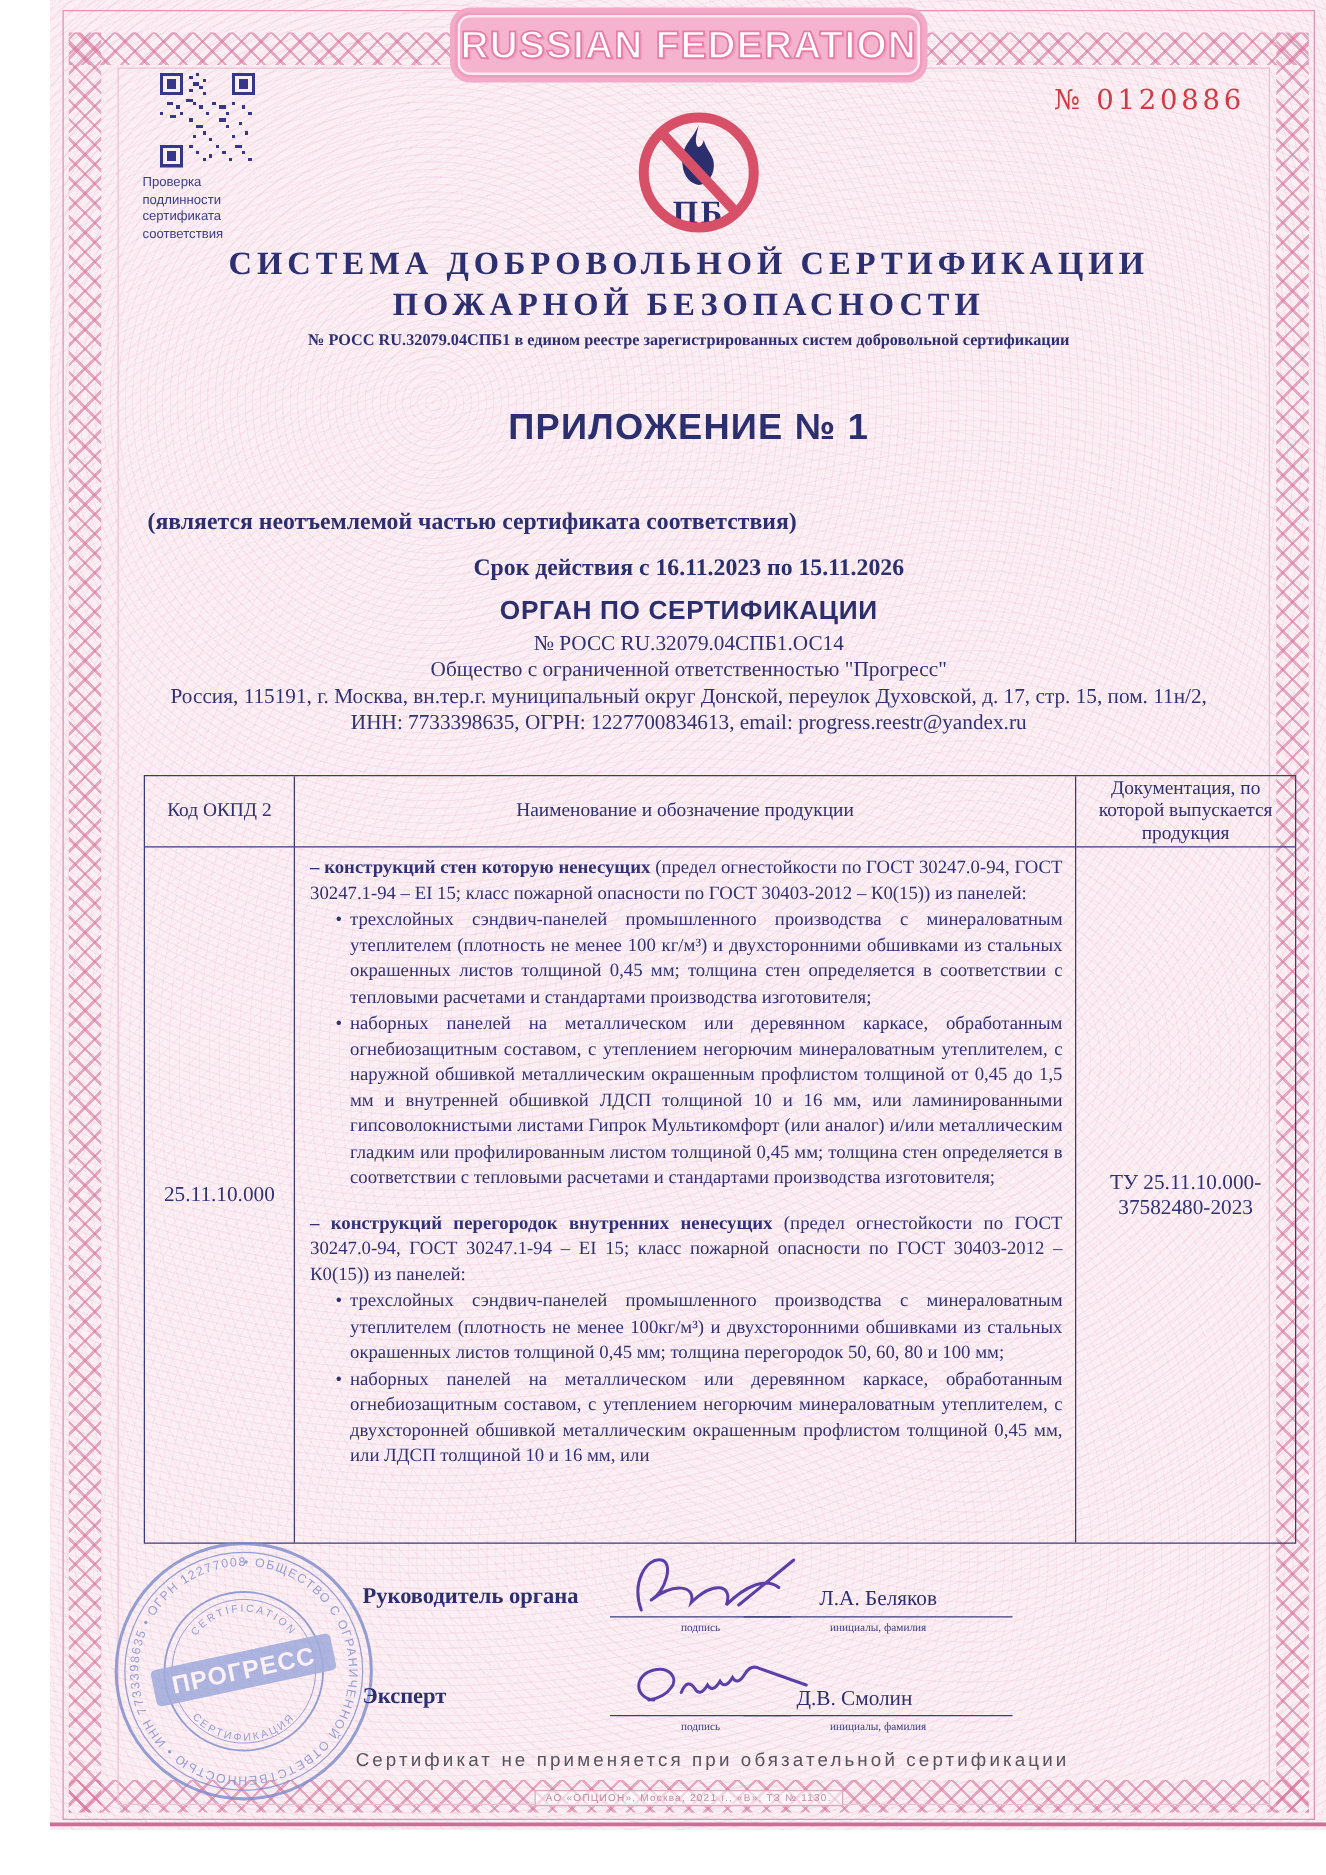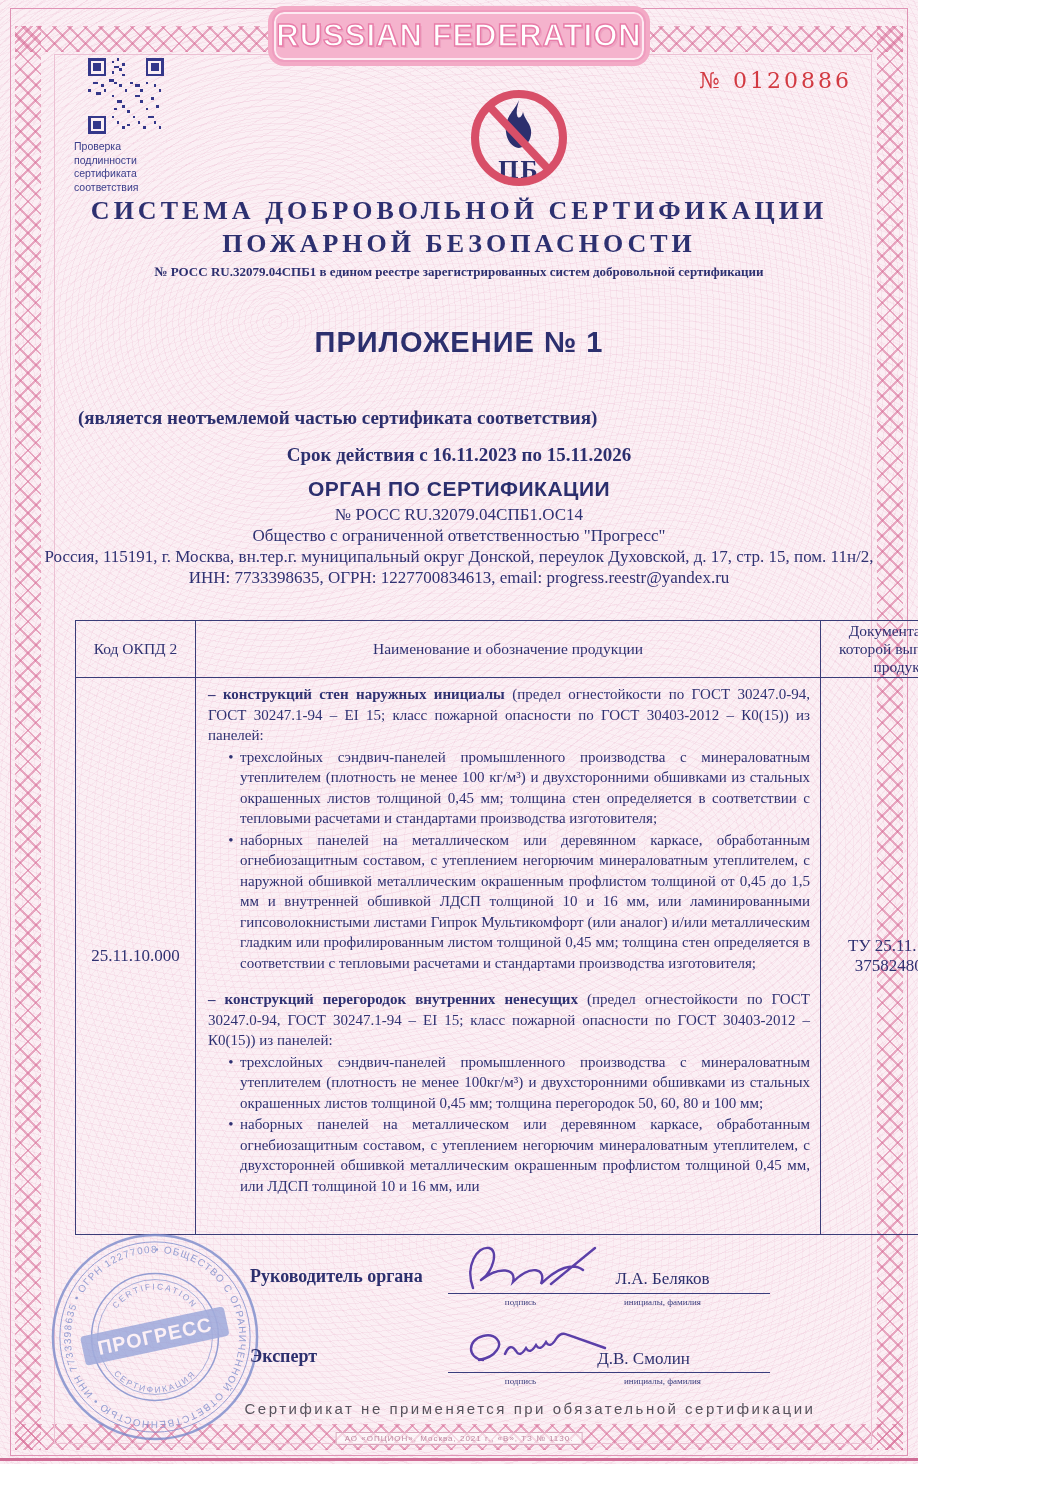--- a/index.html
+++ b/index.html
@@ -1,17 +1,17 @@
 <!DOCTYPE html>
 <html><head>
 <meta charset="utf-8">
 <style>
   html,body{margin:0;padding:0;background:#ffffff;}
-  .page{position:relative;width:918px;height:1500px;background:#fff;overflow:hidden;
-        font-family:"Liberation Serif",serif;color:#2f3172;}
+  .page{position:relative;width:1022px;height:1500px;background:#fff;overflow:hidden;
+        font-family:"Liberation Serif",serif;color:#2f3172;margin-left:40px;}
   
   .paper{position:absolute;left:0;top:0;right:0;height:1464px;background-color:#fbeff4;
     background-image:
       repeating-radial-gradient(circle at 30% 22%, rgba(233,175,201,.20) 0 1px, transparent 1px 6px),
       repeating-radial-gradient(circle at 72% 58%, rgba(233,175,201,.16) 0 1px, transparent 1px 8px),
       repeating-radial-gradient(circle at 50% 85%, rgba(233,175,201,.14) 0 1px, transparent 1px 7px);}
   .frame-outer{position:absolute;left:10px;top:8px;right:10px;bottom:44px;border:1.6px solid #df93b5;}
   .frame-inner{position:absolute;left:54px;top:54px;right:46px;bottom:56px;border:1px solid #ecc0d3;}
   .zz{background:
       repeating-linear-gradient(45deg, rgba(216,110,152,.55) 0 2px, transparent 2px 11px),
@@ -175,21 +175,21 @@
   <div class="ptable">
     <div class="trow">
       <div class="cell c1 hcell">Код ОКПД 2</div>
       <div class="cell c2 hcell">Наименование и обозначение продукции</div>
       <div class="cell c3 hcell">Документация, по которой выпускается продукция</div>
     </div>
     <div class="trow">
       <div class="cell c1 bcell vcenter">25.11.10.000</div>
       <div class="cell c2 bcell">
         <div class="desc">
-          <p><b>– конструкций стен наружных инициалы</b><span> (предел огнестойкости по ГОСТ 30247.0-94, ГОСТ 30247.1-94 – EI 15; класс пожарной опасности по ГОСТ 30403-2012 – К0(15)) из панелей:</span></p>
+          <p><b>– конструкций стен которую ненесущих</b><span> (предел огнестойкости по ГОСТ 30247.0-94, ГОСТ 30247.1-94 – EI 15; класс пожарной опасности по ГОСТ 30403-2012 – К0(15)) из панелей:</span></p>
           <div class="bullet">
             <span class="dot">•</span>
             <span class="bt">трехслойных сэндвич-панелей промышленного производства с минераловатным утеплителем (плотность не менее 100 кг/м³) и двухсторонними обшивками из стальных окрашенных листов толщиной 0,45 мм; толщина стен определяется в соответствии с тепловыми расчетами и стандартами производства изготовителя;</span>
           </div>
           <div class="bullet">
             <span class="dot">•</span>
             <span class="bt">наборных панелей на металлическом или деревянном каркасе, обработанным огнебиозащитным составом, с утеплением негорючим минераловатным утеплителем, с наружной обшивкой металлическим окрашенным профлистом толщиной от 0,45 до 1,5 мм и внутренней обшивкой ЛДСП толщиной 10 и 16 мм, или ламинированными гипсоволокнистыми листами Гипрок Мультикомфорт (или аналог) и/или металлическим гладким или профилированным листом толщиной 0,45 мм; толщина стен определяется в соответствии с тепловыми расчетами и стандартами производства изготовителя;</span>
           </div>
           <p class="sec2gap"><b>– конструкций перегородок внутренних ненесущих</b><span> (предел огнестойкости по ГОСТ 30247.0-94, ГОСТ 30247.1-94 – EI 15; класс пожарной опасности по ГОСТ 30403-2012 – К0(15)) из панелей:</span></p>
           <div class="bullet">

